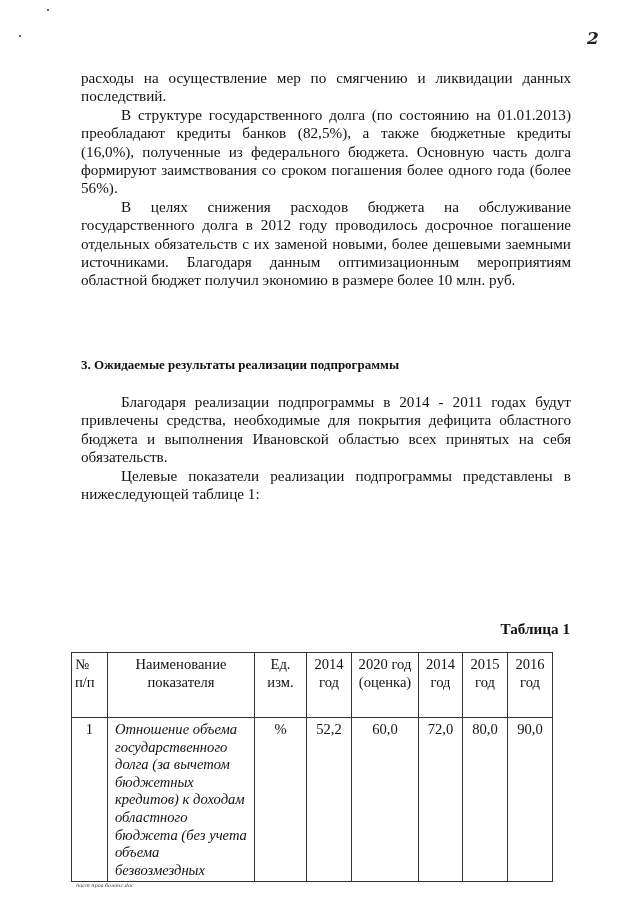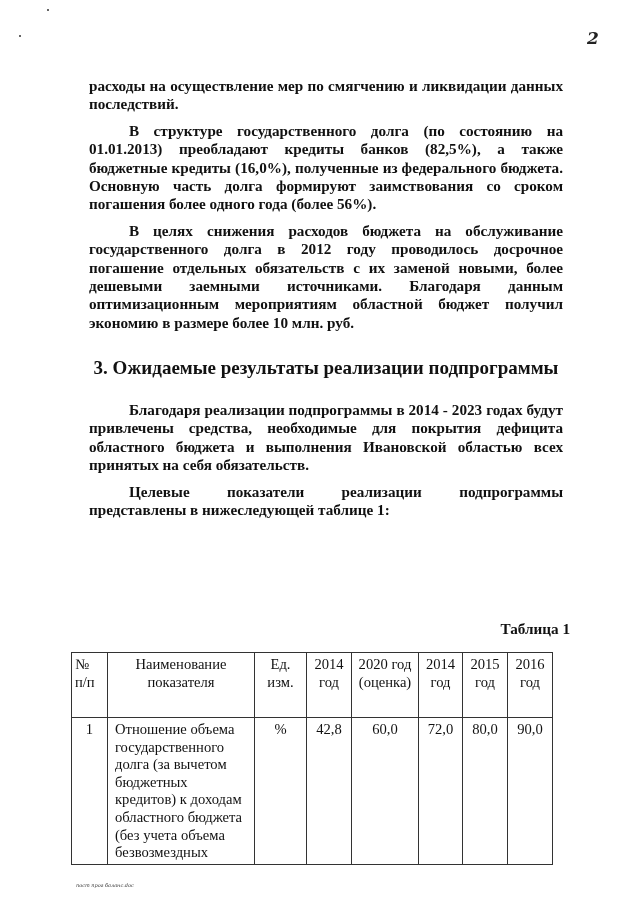--- a/index.html
+++ b/index.html
@@ -11,41 +11,41 @@
   .page-num {
     position: absolute; left: 587px; top: 28px;
     font-family: "DejaVu Serif", serif; font-style: italic; font-weight: bold;
     font-size: 17px; color: #222;
   }
   .speck { position: absolute; width: 2px; height: 2px; background: #333; border-radius: 1px; }
   .body-text {
     position: absolute; left: 81px; width: 490px;
     font-size: 15.2px; line-height: 18.4px; text-align: justify;
   }
-  .body-text p { margin: 8px; text-indent: 0; font-weight: bold; }
+  .body-text p { margin: 0; text-indent: 0; }
   .body-text p.ind { text-indent: 40px; }
   .heading {
     position: absolute; left: 81px; width: 490px; top: 357px;
-    text-align: center; font-weight: bold; font-size: 19px;
+    font-weight: bold; font-size: 13px;
   }
   .tcaption {
     position: absolute; right: 70px; top: 620px; font-size: 15.2px; font-weight: bold;
   }
   table.t1 {
     position: absolute; left: 71px; top: 652px;
     border-collapse: collapse; font-size: 14.6px; line-height: 17.6px;
     table-layout: fixed; width: 481px;
   }
   table.t1 td, table.t1 th {
     border: 1px solid #333; vertical-align: top; padding: 3px 3px 2px 3px;
     font-weight: normal;
   }
   table.t1 th { text-align: center; height: 59px; }
   table.t1 td { text-align: center; height: 132px; }
-  table.t1 td.name { text-align: left; padding-left: 7px; }
+  table.t1 td.name { text-align: left; padding-left: 7px; font-style: italic; }
   table.t1 th.num { text-align: left; }
   .footer-note {
     position: absolute; left: 76px; top: 882px;
     font-size: 5px; font-style: italic; color: #333;
     font-family: "DejaVu Serif", serif;
   }
 </style>
 </head>
 <body>
 
@@ -55,21 +55,21 @@
 
 <div class="body-text" style="top:69px;">
   <p>расходы на осуществление мер по смягчению и ликвидации данных последствий.</p>
   <p class="ind">В структуре государственного долга (по состоянию на 01.01.2013) преобладают кредиты банков (82,5%), а также бюджетные кредиты (16,0%), полученные из федерального бюджета. Основную часть долга формируют заимствования со сроком погашения более одного года (более 56%).</p>
   <p class="ind">В целях снижения расходов бюджета на обслуживание государственного долга в 2012 году проводилось досрочное погашение отдельных обязательств с их заменой новыми, более дешевыми заемными источниками. Благодаря данным оптимизационным мероприятиям областной бюджет получил экономию в размере более 10 млн. руб.</p>
 </div>
 
 <div class="heading">3.  Ожидаемые результаты реализации подпрограммы</div>
 
 <div class="body-text" style="top:393px;">
-  <p class="ind">Благодаря реализации подпрограммы в 2014 - 2023 годах будут привлечены средства, необходимые для покрытия дефицита областного бюджета и выполнения Ивановской областью всех принятых на себя обязательств.</p>
+  <p class="ind">Благодаря реализации подпрограммы в 2014 - 2011 годах будут привлечены средства, необходимые для покрытия дефицита областного бюджета и выполнения Ивановской областью всех принятых на себя обязательств.</p>
   <p class="ind">Целевые показатели реализации подпрограммы представлены в нижеследующей таблице 1:</p>
 </div>
 
 <div class="tcaption">Таблица 1</div>
 
 <table class="t1">
   <colgroup>
     <col style="width:36px">
       <col style="width:147px">
       <col style="width:52px">
@@ -87,21 +87,21 @@
     <th>2014 год</th>
     <th>2020 год (оценка)</th>
     <th>2014 год</th>
     <th>2015 год</th>
     <th>2016 год</th>
   </tr>
   <tr>
     <td>1</td>
     <td class="name">Отношение объема государственного долга (за вычетом бюджетных кредитов) к доходам областного бюджета (без учета объема безвозмездных</td>
     <td>%</td>
-    <td>42,8</td>
+    <td>52,2</td>
     <td>60,0</td>
     <td>72,0</td>
     <td>80,0</td>
     <td>90,0</td>
   </tr>
 </tbody>
   </table>
 
 <div class="footer-note">пост прог баланс.doc</div>
 

